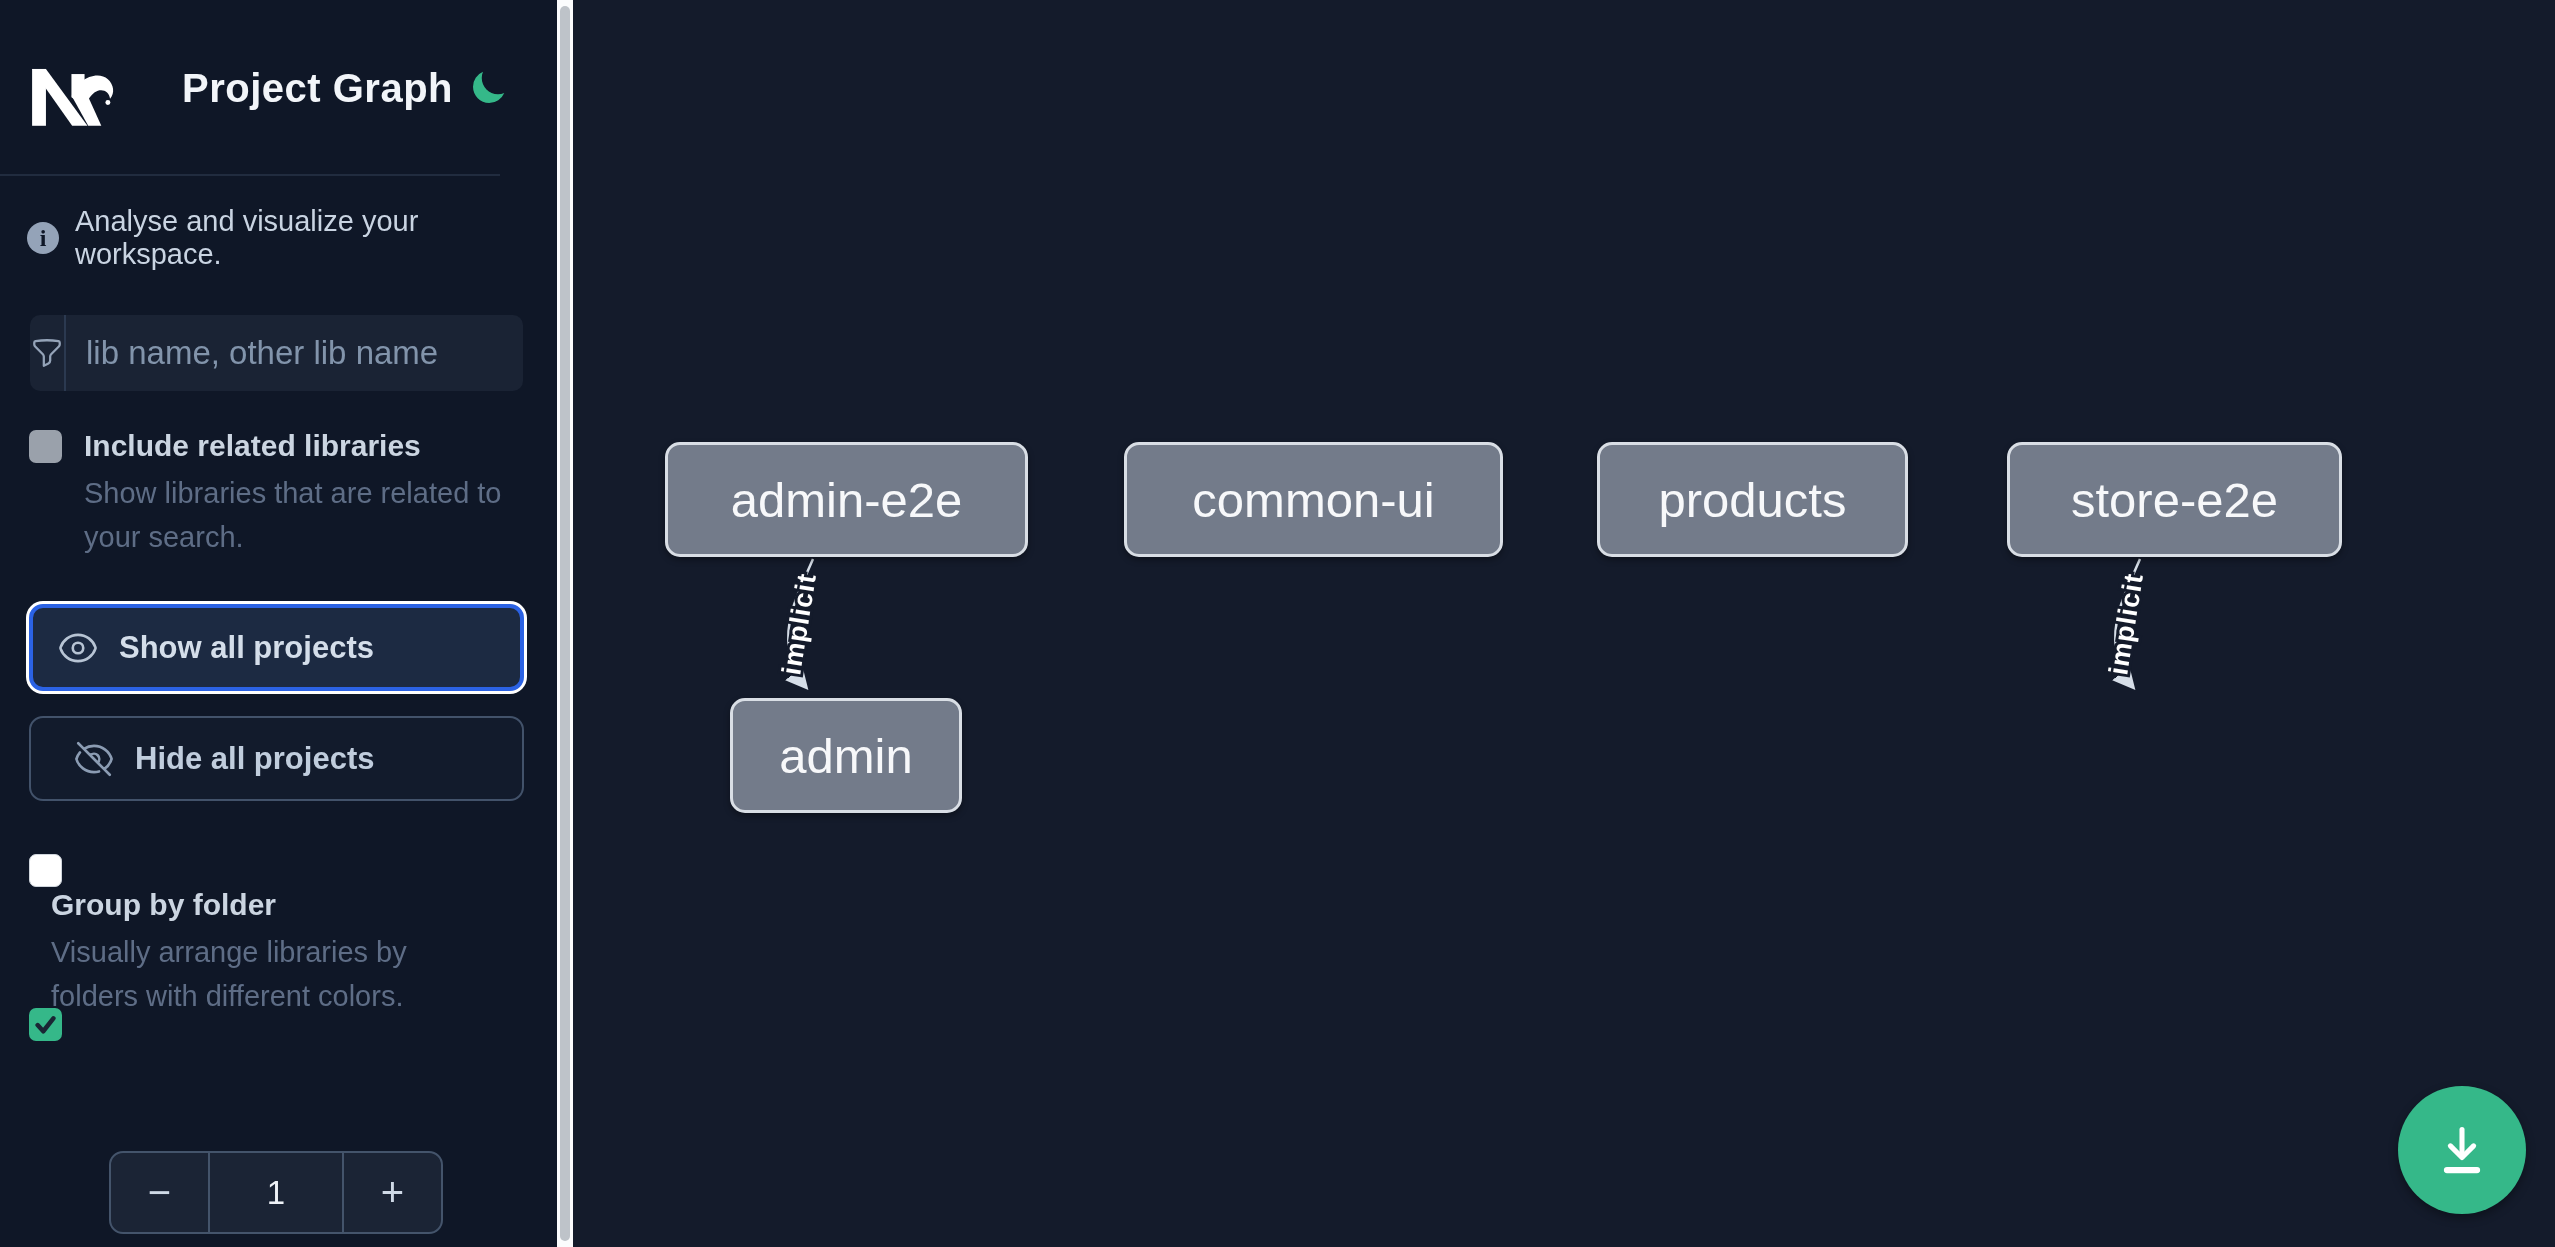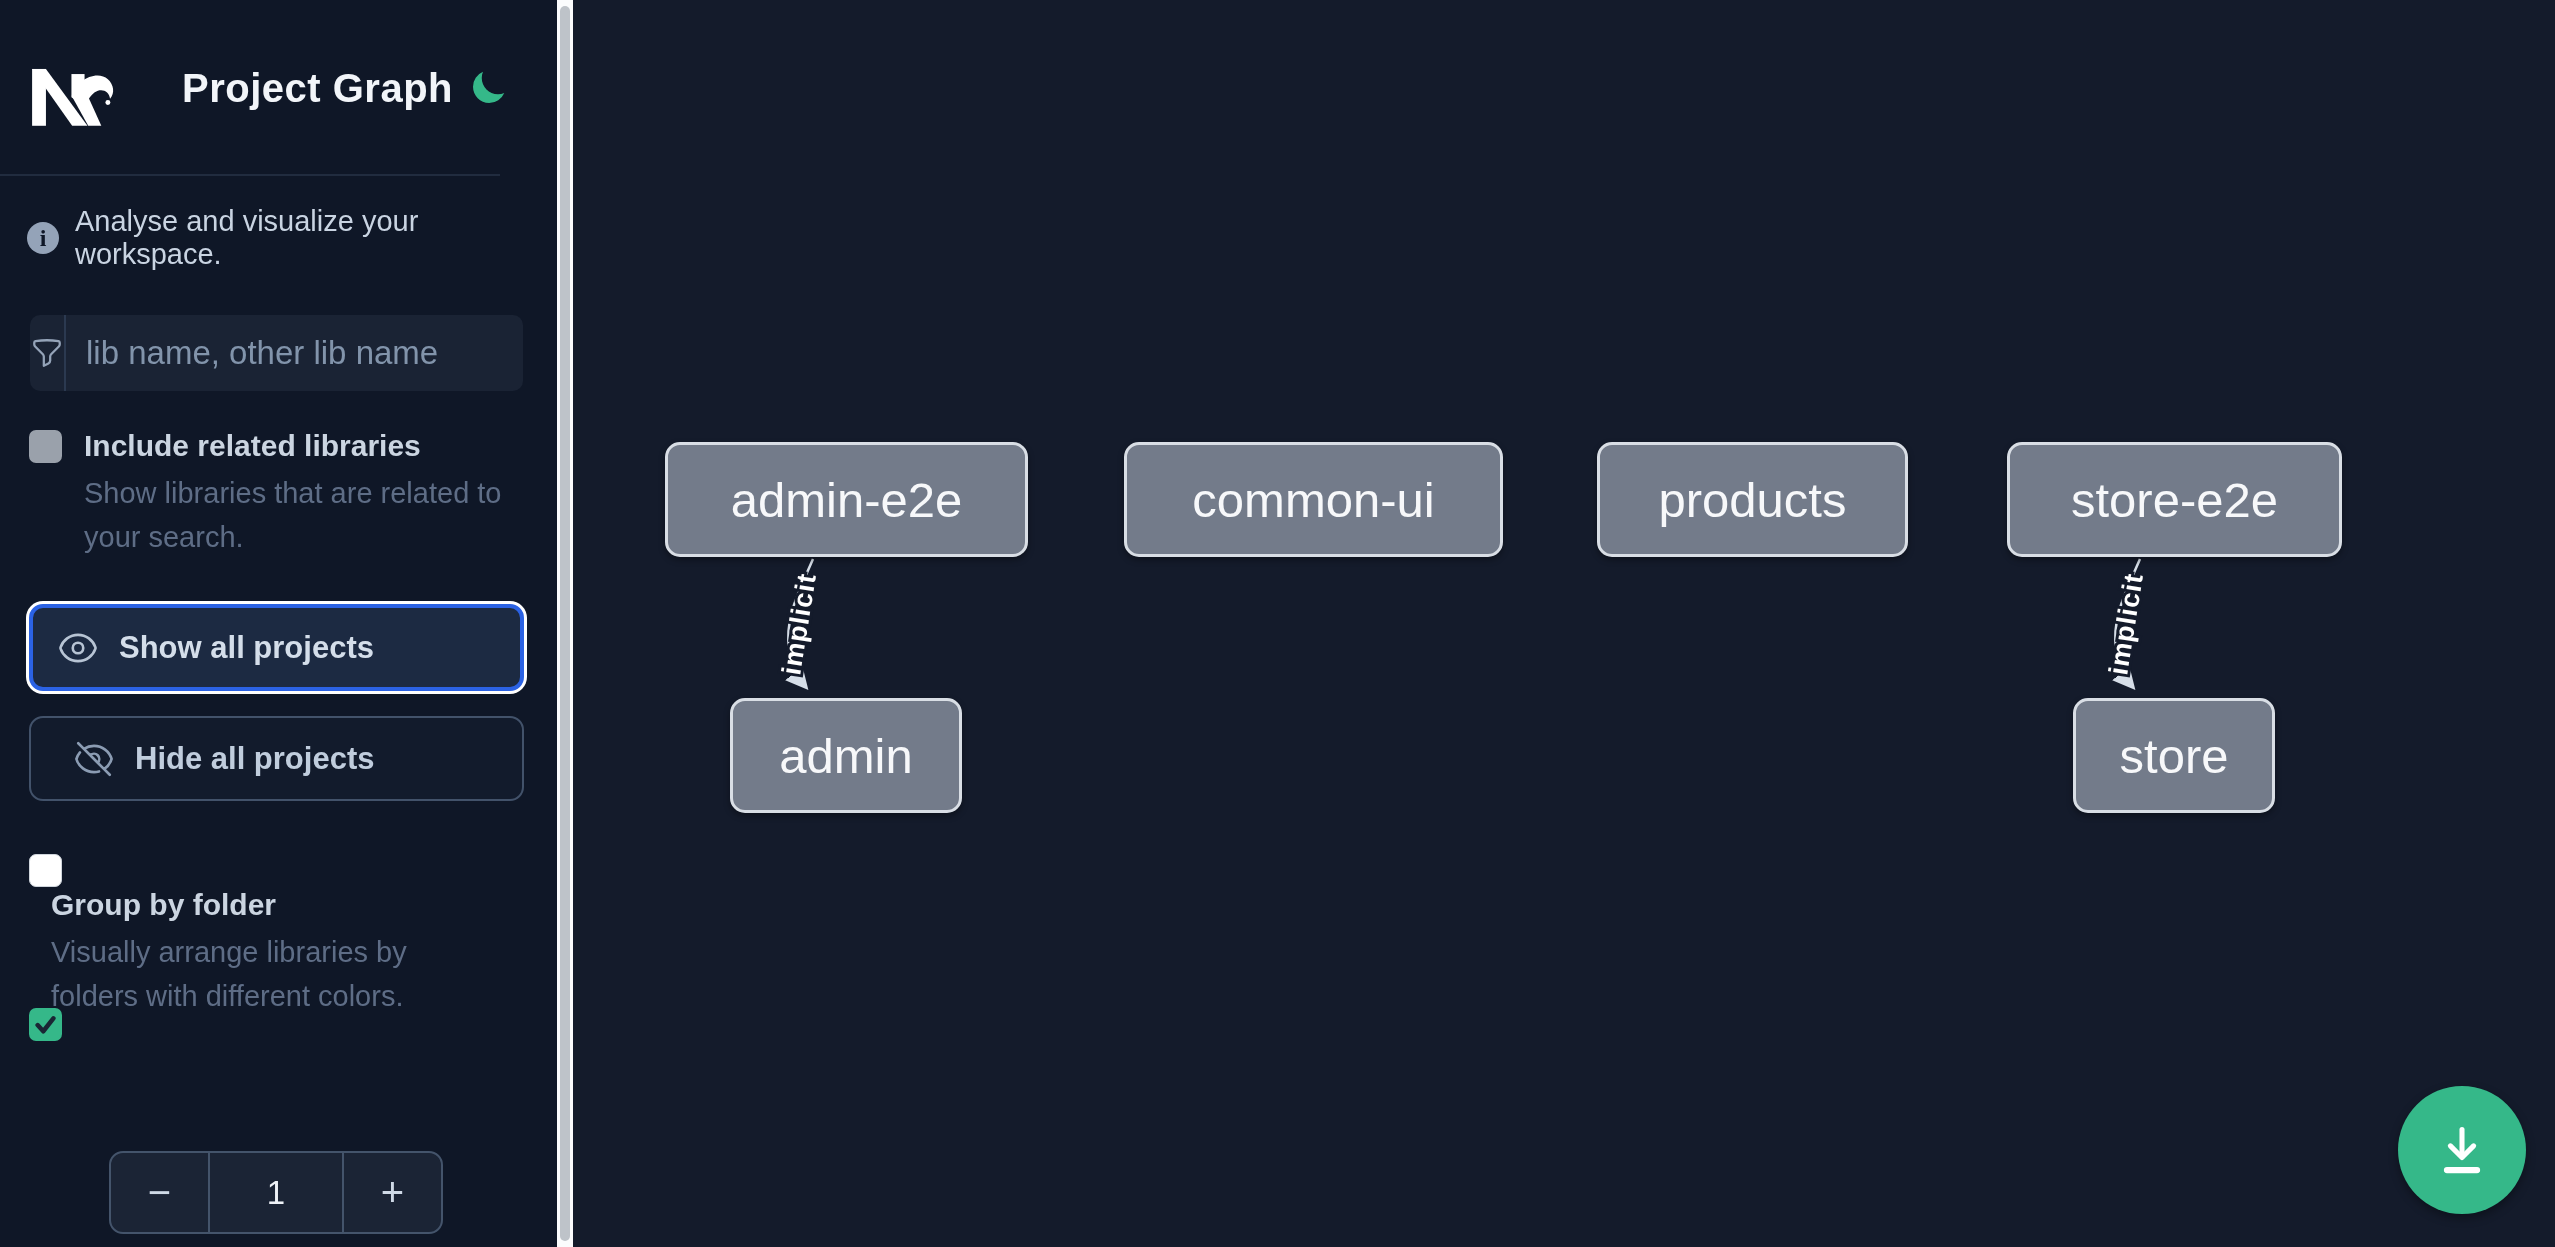--- a/index.html
+++ b/index.html
@@ -211,21 +211,20 @@
       <path class="edge-path" d="M1567 559 C 1551 596, 1539 618, 1543 650 C 1546 670, 1552 678, 1558 685" marker-end="url(#arrow)"></path>
       <text class="edge-label" transform="translate(227 676) rotate(-81)">implicit</text>
       <text class="edge-label" transform="translate(1554 676) rotate(-81)">implicit</text>
     </svg>
 
     <div class="gnode n-admin-e2e">admin-e2e</div>
     <div class="gnode n-common-ui">common-ui</div>
     <div class="gnode n-products">products</div>
     <div class="gnode n-store-e2e">store-e2e</div>
     <div class="gnode n-admin">admin</div>
-    <div class="gnode n-store">store</div>
 
     <button class="fab">
       <svg viewBox="0 0 24 24" width="58" height="58">
         <g fill="none" stroke="#ffffff" stroke-linecap="round" stroke-linejoin="round">
           <path stroke-width="2.1" d="M12 3.5 V14.7"></path>
           <path stroke-width="2.1" d="M7.2 10.3 12 15.1 16.8 10.3"></path>
           <path stroke-width="2.6" d="M5.8 20.3 H18.2"></path>
         </g>
       </svg>
     </button>

